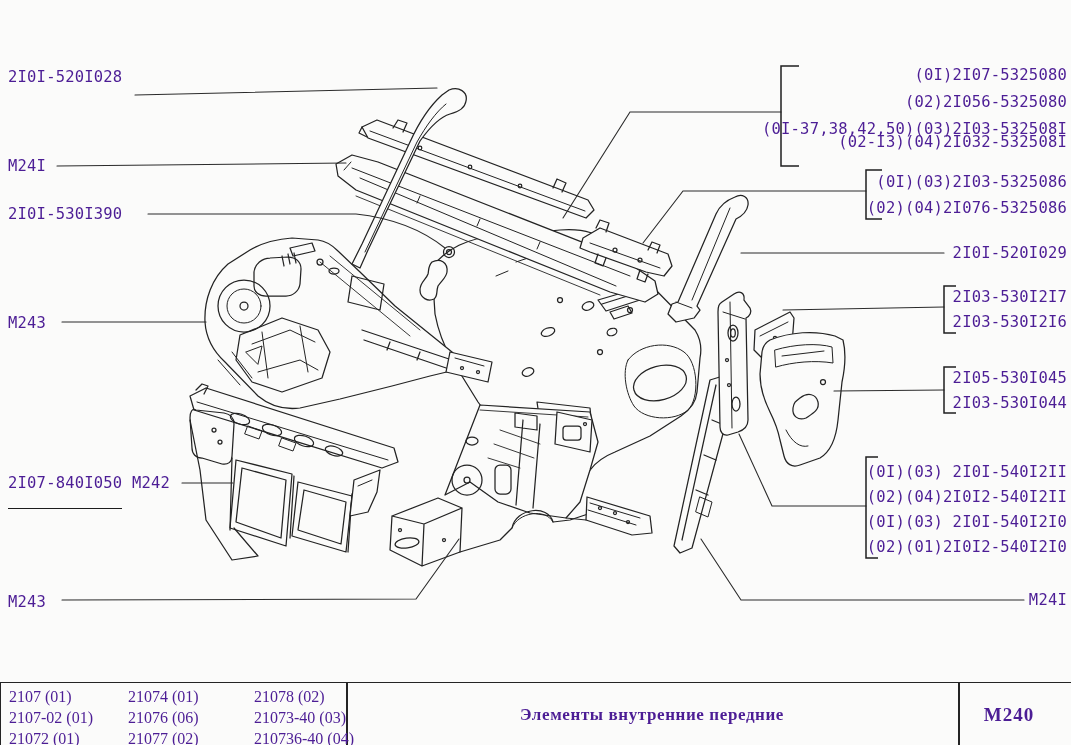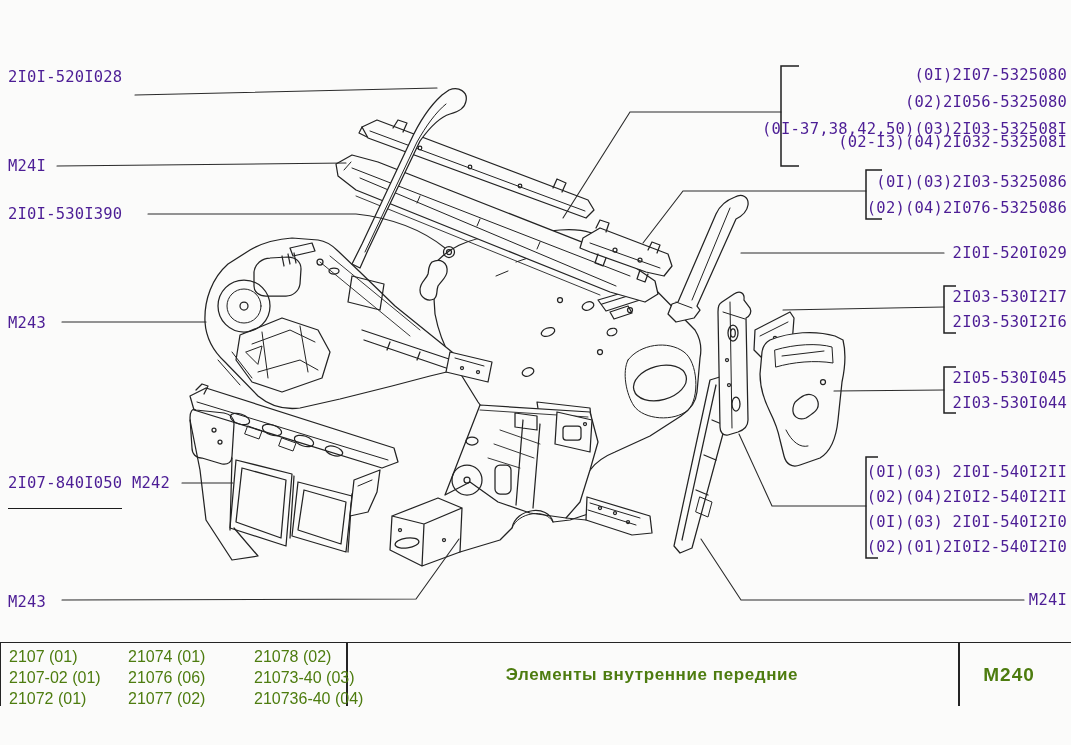--- a/index.html
+++ b/index.html
@@ -10,23 +10,23 @@
   }
   svg.art{position:absolute;left:0;top:0;}
   .lbl{
     position:absolute;font-size:15.5px;line-height:16px;letter-spacing:.2px;
     white-space:nowrap;color:#4c1d95;
   }
   .lbl.rt{text-align:right;}
   .ul{border-bottom:1.5px solid #1c1c1c;padding-bottom:16px;}
   
   .tbl{
-    position:absolute;left:0;top:642px;width:1071px;height:63px;
+    position:absolute;left:0;top:682px;width:1071px;height:63px;
     border-top:1.6px solid #242424;border-left:1.6px solid #242424;
-    font-family:Liberation Sans, sans-serif;font-size:16px;color:#4d7c0f;
+    font-family:Liberation Serif, serif;font-size:16px;color:#4c1d95;
   }
   .vline{position:absolute;top:0;bottom:0;width:1.6px;background:#242424;}
   .codecell{position:absolute;white-space:nowrap;line-height:21px;}
   .midcell{
     position:absolute;left:345px;top:0;width:612px;height:63px;
     display:flex;align-items:center;justify-content:center;
     font-weight:bold;font-size:17px;letter-spacing:.6px;
   }
   .pagecode{
     position:absolute;left:957px;top:0;width:102px;height:63px;

